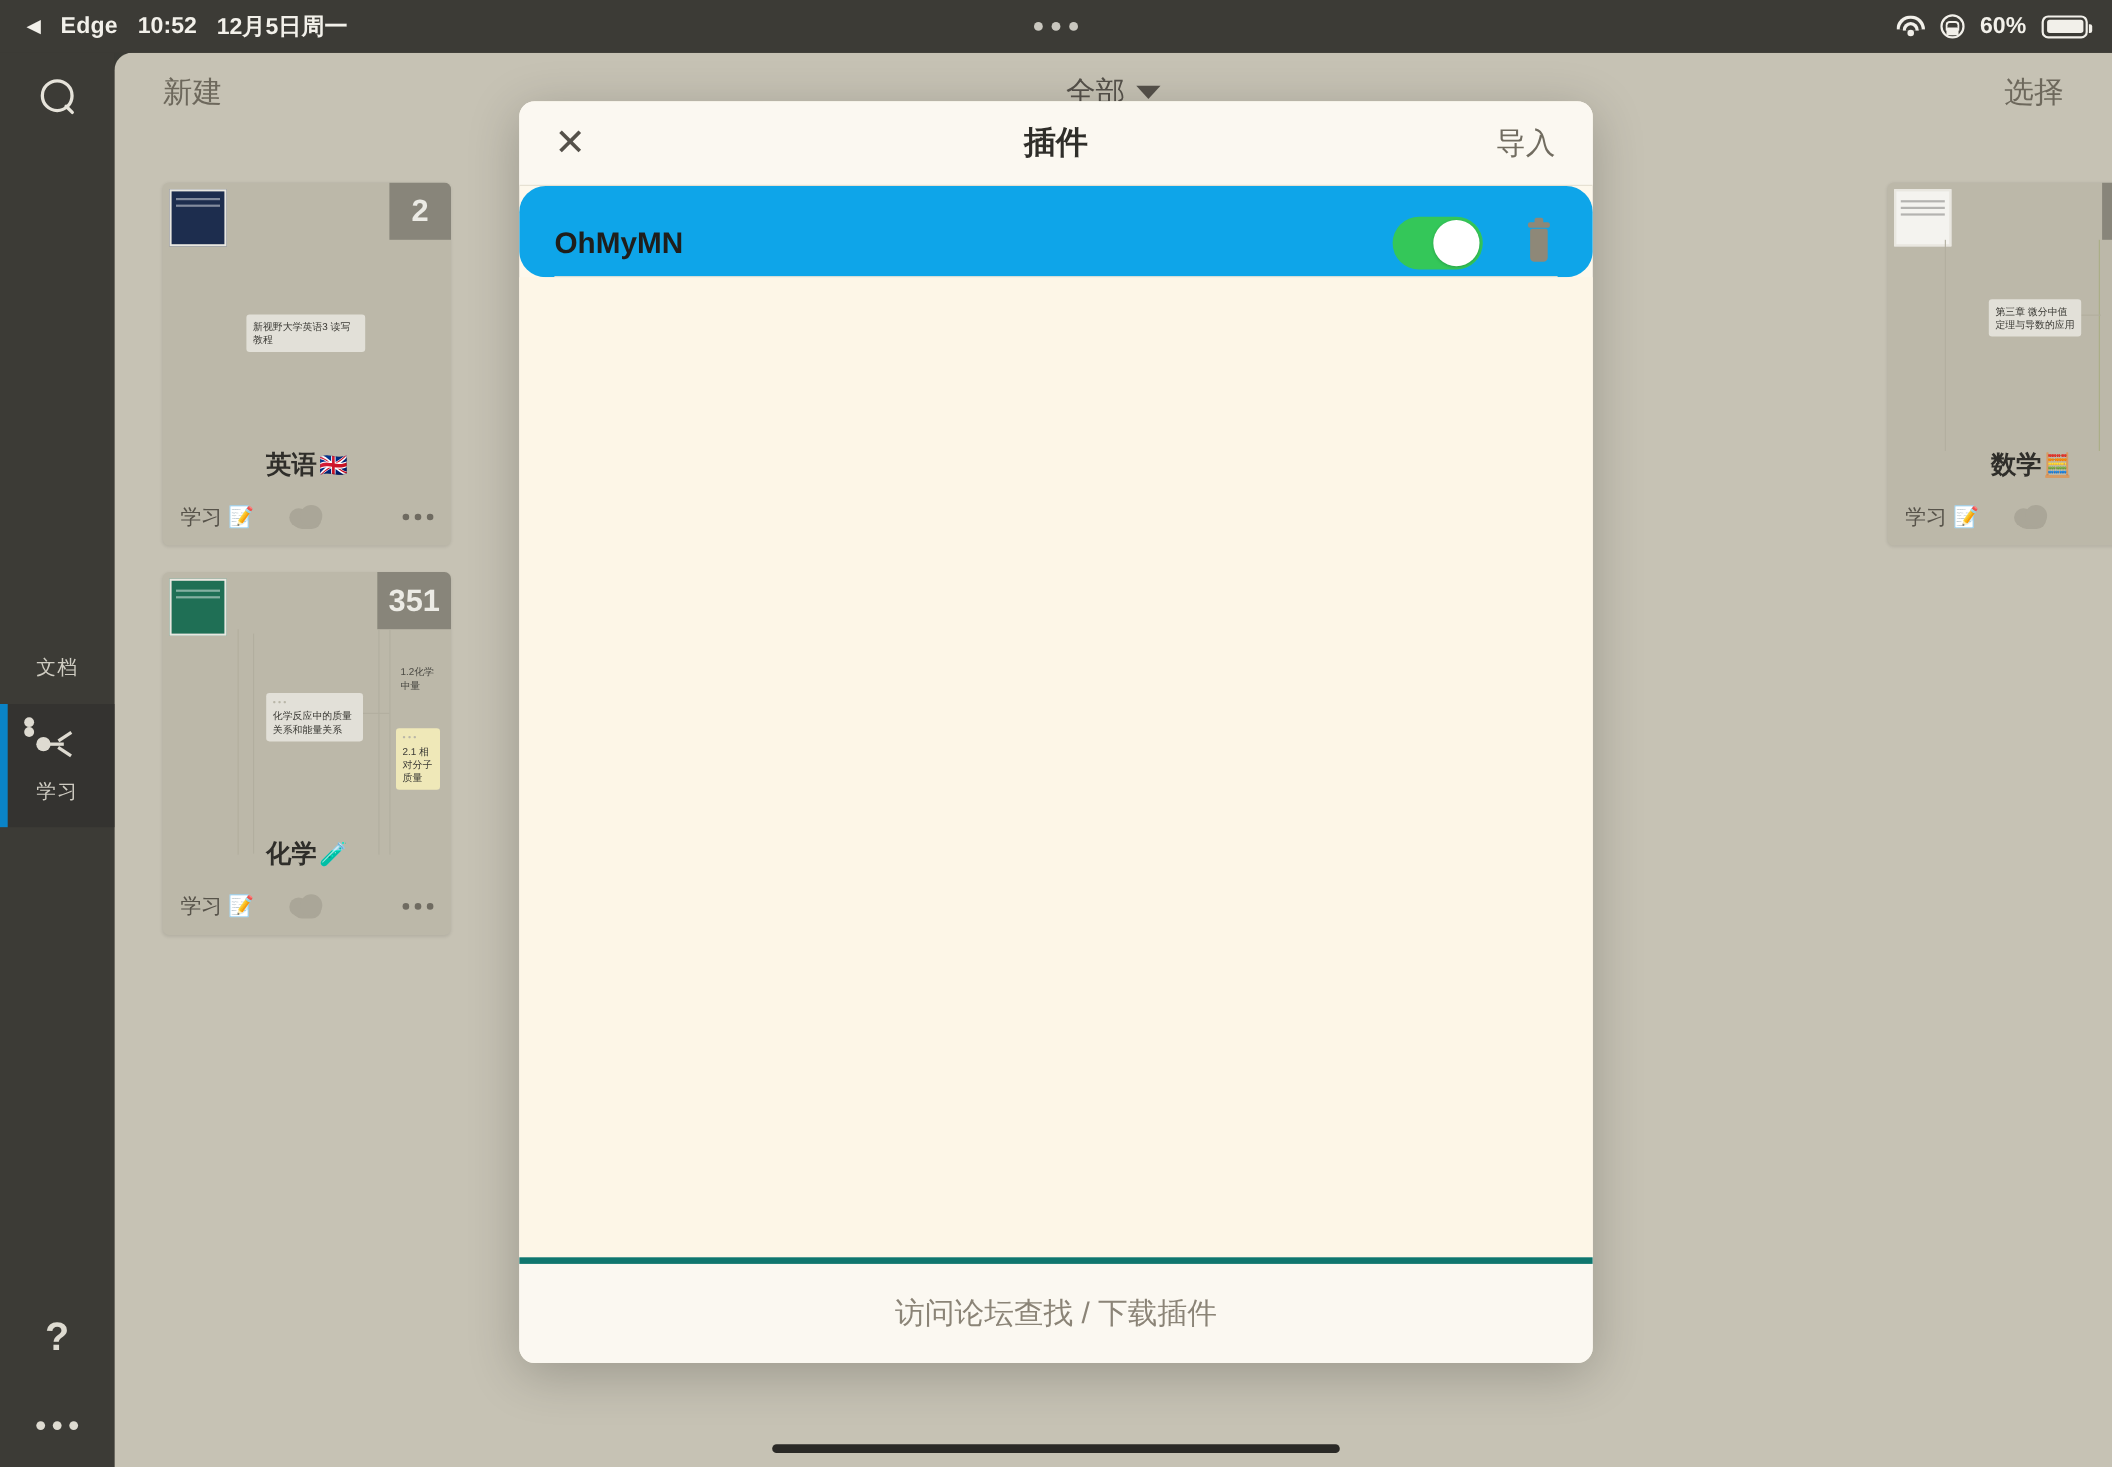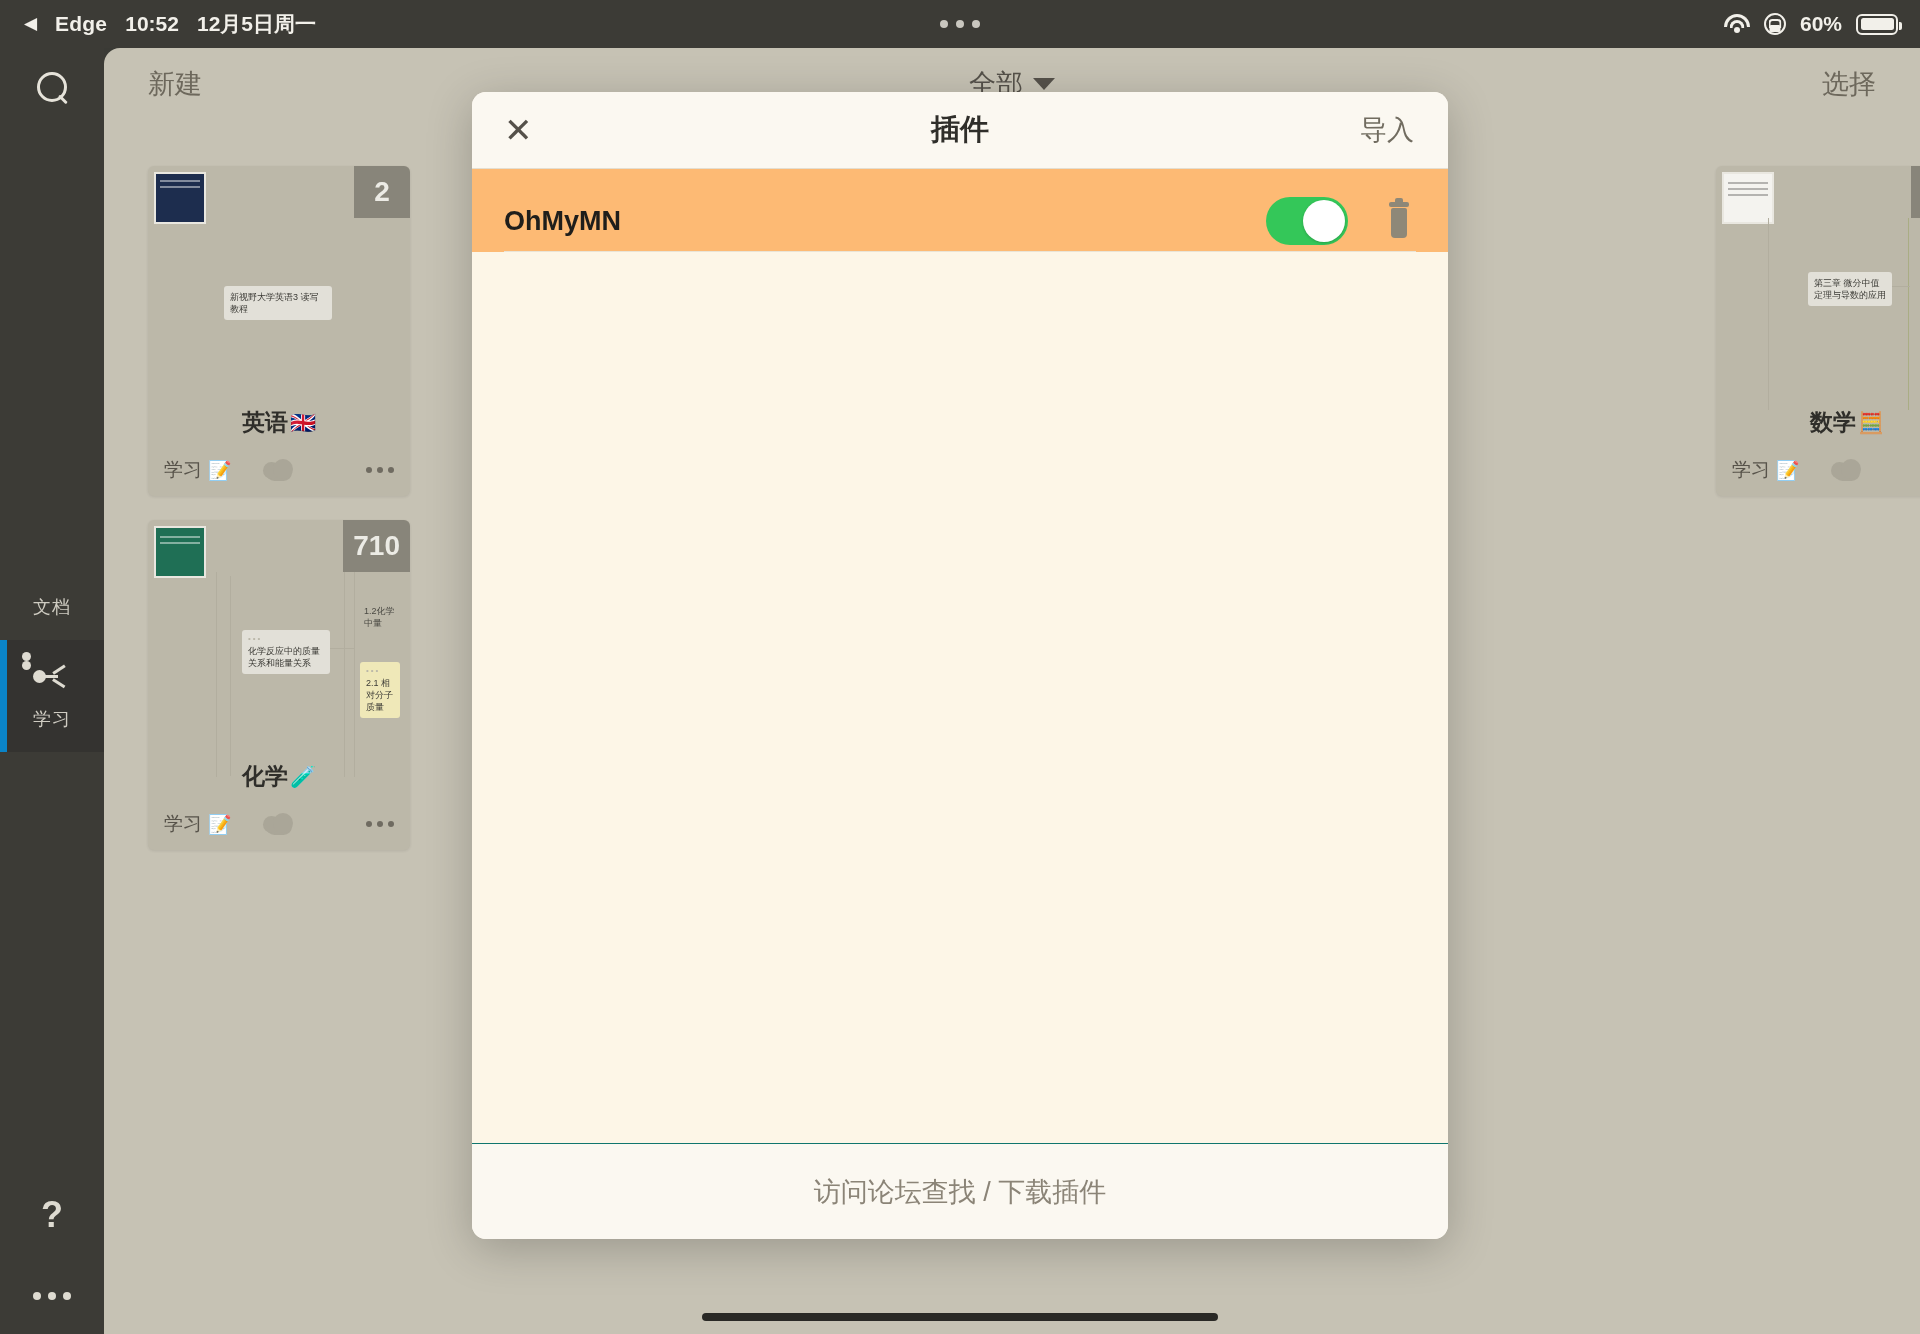--- a/index.html
+++ b/index.html
@@ -158,39 +158,39 @@
   .modal-head {
     height: 77px; background: #fbf8f1;
     display: flex; align-items: center; position: relative;
     border-bottom: 1px solid #e4ded0;
     flex: 0 0 auto;
   }
   .mh-close { position: absolute; left: 32px; font-size: 34px; color: #55514a; line-height: 1; cursor: pointer; font-weight: 400; }
   .mh-title { position: absolute; left: 50%; transform: translateX(-50%); font-size: 29px; font-weight: 700; color: #2f2e2a; }
   .mh-import { position: absolute; right: 34px; font-size: 27px; color: #716c60; cursor: pointer; }
 
-  .plugin-list { background: #fdba74; flex: 0 0 auto; }
+  .plugin-list { background: #0ea5e9; flex: 0 0 auto; border-radius: 24px; }
   .plugin-row { position: relative; padding: 22px 32px 0 32px; }
   .pr-top { display: flex; align-items: center; height: 60px; }
   .pr-name { font-size: 27px; font-weight: 700; color: #1f1e1b; }
   .pr-actions { margin-left: auto; display: flex; align-items: center; gap: 34px; }
   .toggle { width: 82px; height: 48px; border-radius: 24px; background: #34c759; position: relative; cursor: pointer; }
   .toggle i { position: absolute; right: 3px; top: 3px; width: 42px; height: 42px; border-radius: 50%; background: #fff; box-shadow: 0 1px 3px rgba(0,0,0,.2); display: block; }
   .trash { width: 34px; height: 38px; position: relative; cursor: pointer; }
   .trash::before { content: ""; position: absolute; top: 0; left: 7px; width: 20px; height: 5px; background: #8e8878; border-radius: 2px; }
   .trash::after { content: ""; position: absolute; top: 6px; left: 9px; width: 16px; height: 30px; background: #8e8878; border-radius: 2px 2px 4px 4px; }
   .trash b { position: absolute; top: -4px; left: 13px; width: 8px; height: 5px; background: #8e8878; border-radius: 2px 2px 0 0; z-index: 2; }
   .pr-meta { display: flex; align-items: center; height: 62px; font-size: 23px; color: #2f2e2a; }
   .pr-author { margin-left: auto; }
   .plugin-div { height: 1px; background: #eae4d6; margin: 0 32px; }
 
   .modal-body { flex: 1 1 auto; background: #fdf6e7; }
   .modal-foot {
     flex: 0 0 auto; height: 96px; background: #fbf8f1;
-    border-top: 1px solid #0f766e;
+    border-top: 6px solid #0f766e;
     display: flex; align-items: center; justify-content: center;
     font-size: 27px; color: #8b8477; cursor: pointer;
   }
 
   
   .home-ind { position: absolute; bottom: 13px; left: 50%; transform: translateX(-50%); width: 516px; height: 8px; background: #2a2926; border-radius: 4px; z-index: 40; }
 </style>
 </head>
 <body>
 
@@ -292,21 +292,21 @@
             <i></i>
           </span>
       </div>
     </div>
 
     <div class="card" style="left:44px; top:354px;">
       <div class="card-thumb green">
         <span class="tl" style="top:8px"></span>
           <span class="tl" style="top:14px"></span>
       </div>
-      <div class="card-count">710</div>
+      <div class="card-count">351</div>
       <div class="card-canvas">
         <div class="mm-line" style="left:68px; top:0; width:1px; height:205px;"></div>
         <div class="mm-line" style="left:82px; top:4px; width:1px; height:200px;"></div>
         <div class="mm-line" style="left:196px; top:0; width:1px; height:205px;"></div>
         <div class="mm-line" style="left:206px; top:0; width:1px; height:205px;"></div>
         <div class="mm-line" style="left:180px; top:76px; width:26px; height:1px;"></div>
         <div class="mm-node" style="left:94px; top:58px; width:88px;">
           <div class="mm-dots">•••</div>
           <span>化学反应中的质量关系和能量关系</span>
         </div>

